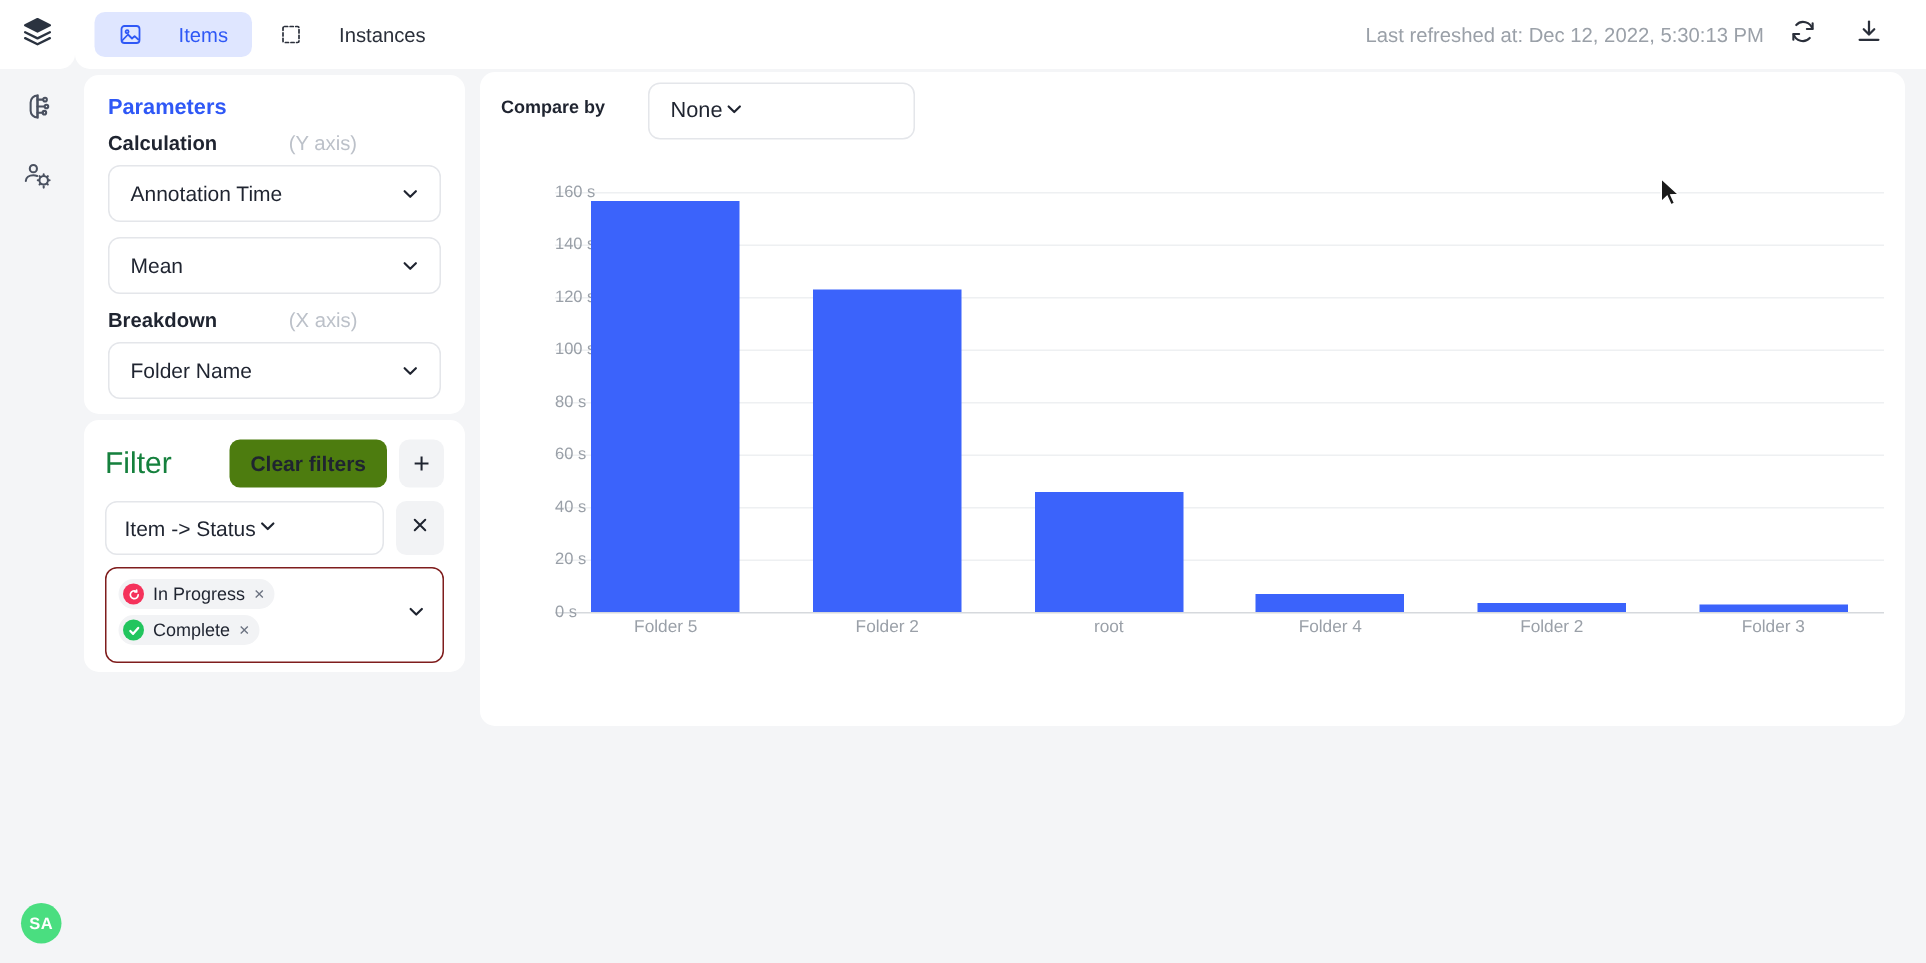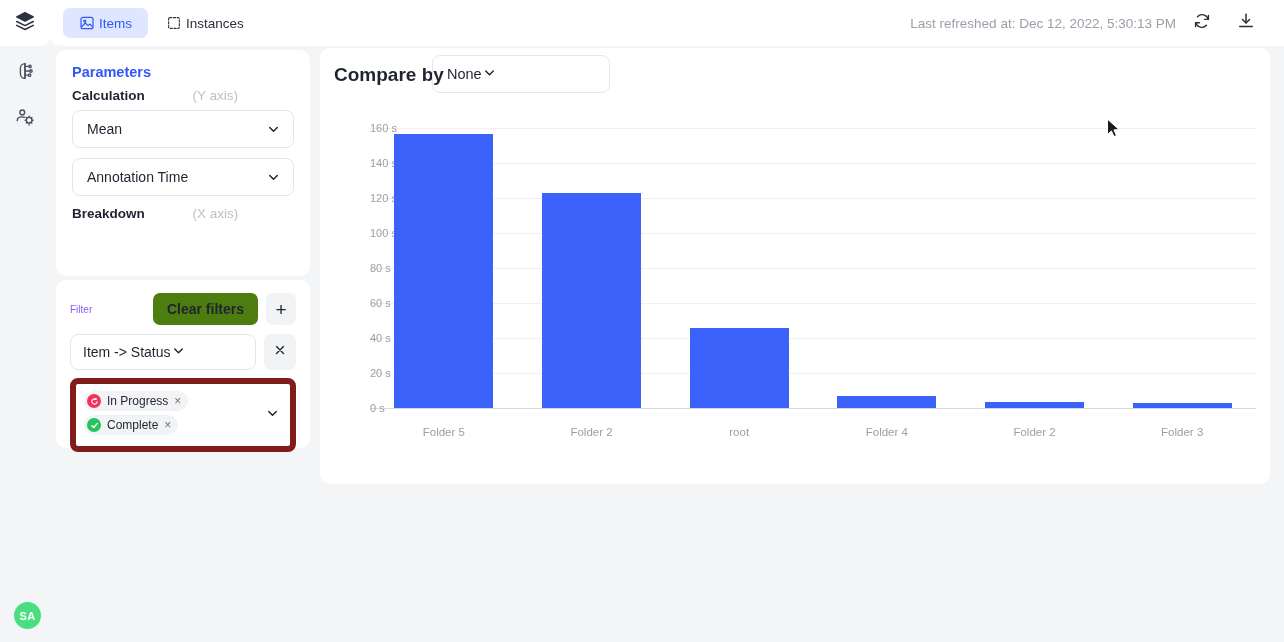--- a/index.html
+++ b/index.html
@@ -43,21 +43,21 @@
     position: absolute; left: 50px; top: 0; width: 1234px; height: 46px;
     background: #ffffff; border-bottom-left-radius: 10px;
     display: flex; align-items: center;
   }
   .tabs {
     display: flex; align-items: center; gap: 2px;
     background: #ffffff; border-radius: 8px; padding: 3px;
     margin-left: 10px;
   }
   .tab {
-    display: flex; align-items: center; gap: 4px;
+    display: flex; align-items: center; gap: 24px;
     height: 30px; padding: 0 16px; border-radius: 7px;
     font-size: 13.5px; color: #2a2f3a; cursor: pointer;
     white-space: nowrap;
   }
   .tab.active { background: #dfe6ff; color: #2f58f6; }
   .tab svg { display: block; }
 
   .refresh-text {
     margin-left: auto; color: #9aa0a8; font-size: 13.5px;
     white-space: nowrap;
@@ -96,21 +96,21 @@
     transform: translateY(-50%); display: flex;
   }
 
   
   .panel-filter {
     top: 280px; width: 254px; height: 168px; padding: 12px 8px;
   }
   .filter-row {
     display: flex; align-items: center; height: 34px; padding: 0 6px;
   }
-  .filter-word { font-size: 10px; color: #8b5cf6; }
+  .filter-word { font-size: 20px; color: #15803d; }
   .clear-filters {
     margin-left: auto; height: 32px; padding: 0 14px; border-radius: 7px;
     background: #4d7c0f; color: #1f2430; font-size: 14px; font-weight: 700;
     display: flex; align-items: center; cursor: pointer;
   }
   .plus-btn {
     margin-left: 8px; width: 30px; height: 32px; border-radius: 7px;
     background: #f2f3f5; display: flex; align-items: center;
     justify-content: center; font-size: 19px; color: #1f2430;
     cursor: pointer; line-height: 1;
@@ -123,21 +123,21 @@
     font-size: 14px; color: #1f2430; cursor: pointer; margin-left: 6px;
   }
   .x-btn {
     margin-left: 8px; margin-right: 6px; width: 32px; height: 36px;
     border-radius: 7px; background: #f2f3f5;
     display: flex; align-items: center; justify-content: center;
     cursor: pointer;
   }
   .chips-box {
     position: relative; margin: 8px 6px 0 6px; min-height: 52px;
-    border: 6px solid #7f1d1d; border-radius: 8px;
+    border: 1px solid #7f1d1d; border-radius: 8px;
     padding: 7px 34px 7px 8px; background: #fff; cursor: pointer;
   }
   .chip {
     display: inline-flex; align-items: center; gap: 6px;
     background: #f2f3f5; border-radius: 11px; height: 20px;
     padding: 0 7px 0 3px; margin-bottom: 4px;
     font-size: 12px; color: #1f2430;
   }
   .chip-dot {
     width: 14px; height: 14px; border-radius: 50%;
@@ -150,21 +150,21 @@
   .chart-card {
     position: absolute; left: 320px; top: 48px;
     width: 950px; height: 436px;
     background: #ffffff; border-radius: 10px;
   }
   .chart-head {
     position: absolute; left: 0; top: 0; width: 950px; height: 72px;
   }
   .compare-label {
     position: absolute; left: 14px; top: 16px;
-    font-size: 19px; font-weight: 700; color: #1f2430;
+    font-size: 12px; font-weight: 700; color: #1f2430;
   }
   .compare-select {
     position: absolute; left: 112px; top: 7px;
     width: 178px; height: 38px;
     border: 1px solid #e4e6ea; border-radius: 8px;
     display: flex; align-items: center; padding: 0 34px 0 14px;
     font-size: 14.5px; color: #1f2430; cursor: pointer;
   }
   .type-select {
     position: absolute; right: 14px; top: 6px;
@@ -195,21 +195,21 @@
     display: flex; align-items: flex-end;
   }
   .bar-slot {
     flex: 1; display: flex; flex-direction: column;
     align-items: center; justify-content: flex-end; height: 100%;
   }
   .bar {
     width: 99px; background: #3b63fb; position: relative;
   }
   .xlabels {
-    position: absolute; left: 36px; right: 0; top: 298px;
+    position: absolute; left: 36px; right: 0; top: 284px;
     display: flex;
   }
   .xlab {
     flex: 1; text-align: center; font-size: 11.5px; color: #9aa0a8;
   }
 
   .cursor-ptr { position: absolute; left: 1106px; top: 118px; }
 </style>
 </head>
 <body>
@@ -298,38 +298,46 @@
     </div>
   </div>
 
   <div class="panel panel-params">
     <div class="panel-title">Parameters</div>
 
     <div class="field-label">
       <span>Calculation</span><span class="axis"> (Y axis)</span>
     </div>
     <div class="select">
+      <span>Annotation Time</span>
+      <span class="chev">
+        <svg width="15" height="15" viewBox="0 0 24 24" fill="none" stroke="#1f2430" stroke-width="2.3" stroke-linecap="round" stroke-linejoin="round">
+            <path d="M6 9.5 12 15.5 18 9.5"></path>
+          </svg>
+      </span>
+    </div>
+    <div class="select">
       <span>Mean</span>
       <span class="chev">
         <svg width="15" height="15" viewBox="0 0 24 24" fill="none" stroke="#1f2430" stroke-width="2.3" stroke-linecap="round" stroke-linejoin="round">
             <path d="M6 9.5 12 15.5 18 9.5"></path>
           </svg>
       </span>
     </div>
+
+    <div class="field-label">
+      <span>Breakdown</span><span class="axis"> (X axis)</span>
+    </div>
     <div class="select">
-      <span>Annotation Time</span>
+      <span>Folder Name</span>
       <span class="chev">
         <svg width="15" height="15" viewBox="0 0 24 24" fill="none" stroke="#1f2430" stroke-width="2.3" stroke-linecap="round" stroke-linejoin="round">
             <path d="M6 9.5 12 15.5 18 9.5"></path>
           </svg>
       </span>
-    </div>
-
-    <div class="field-label">
-      <span>Breakdown</span><span class="axis"> (X axis)</span>
     </div>
   </div>
 
   <div class="panel panel-filter">
     <div class="filter-row">
       <span class="filter-word">Filter</span>
       <div class="clear-filters">
         <span>Clear filters</span>
       </div>
       <div class="plus-btn">

